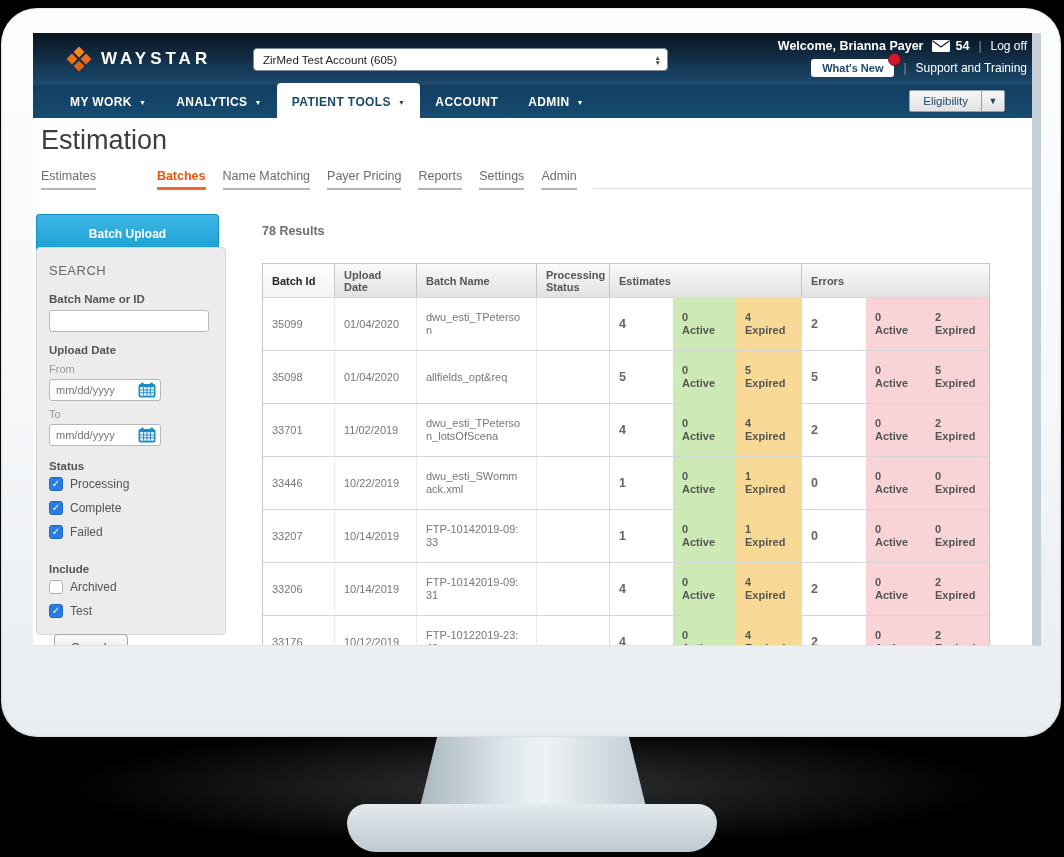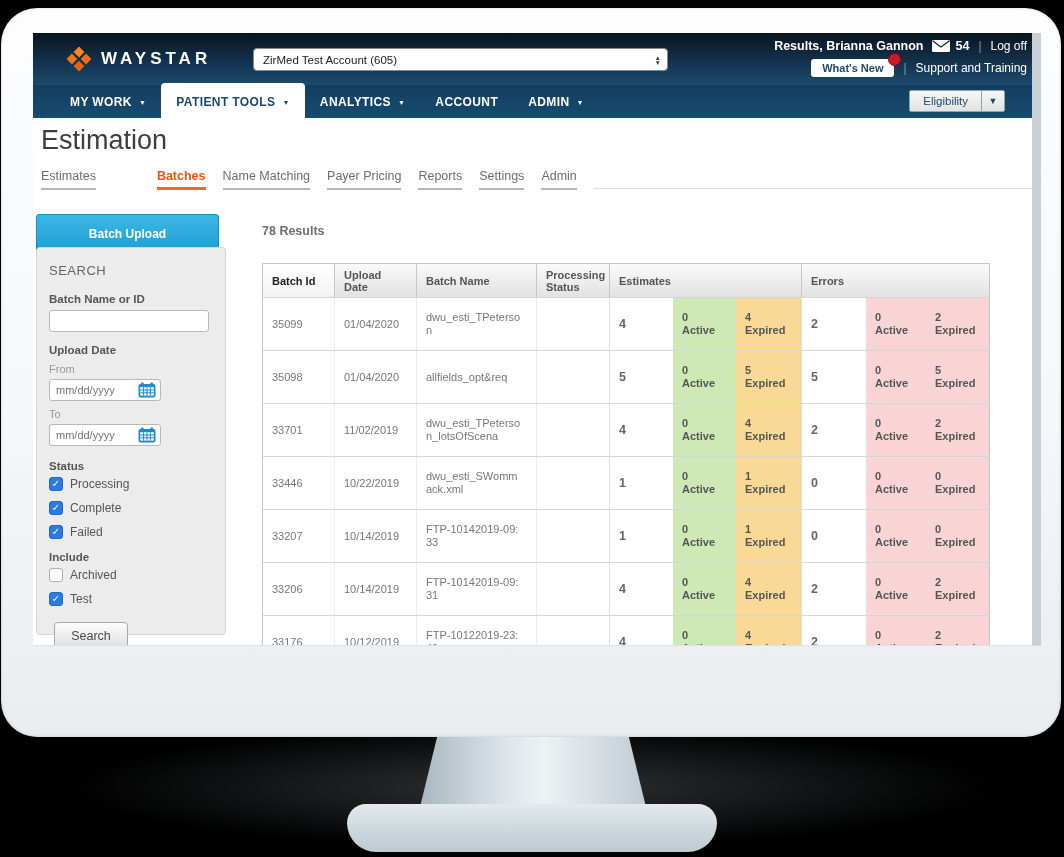--- a/index.html
+++ b/index.html
@@ -127,21 +127,21 @@
         </div>
         <div class="account-select">
           <span>ZirMed Test Account (605)</span>
           <span class="stepper">
               <span>▲</span>
               <span>▼</span>
             </span>
         </div>
         <div class="top-right">
           <div class="tr-row">
-            <span class="welcome">Results, Brianna Gannon</span>
+            <span class="welcome">Welcome, Brianna Payer</span>
             <span class="mail">
               <svg width="18" height="12" viewBox="0 0 18 12">
                 <rect width="18" height="12" rx="1.6" fill="#fff"></rect>
                 <path d="M0.8 1 L9 7 L17.2 1" fill="none" stroke="#13293d" stroke-width="1.4"></path>
               </svg>
               <span class="mail-count">54</span>
             </span>
             <span class="sep">|</span>
             <span class="logoff">Log off</span>
           </div>
@@ -155,26 +155,26 @@
           </div>
         </div>
       </div>
 
       <div class="navbar">
         <div style="display:flex;align-items:stretch;" id="nav-menu">
             <div class="nav-item">
               <span>MY WORK</span>
               <span class="caret">▼</span>
             </div>
+            <div class="nav-item">
+              <span>ANALYTICS</span>
+              <span class="caret">▼</span>
+            </div>
             <div class="nav-item active">
               <span>PATIENT TOOLS</span>
-              <span class="caret">▼</span>
-            </div>
-            <div class="nav-item">
-              <span>ANALYTICS</span>
               <span class="caret">▼</span>
             </div>
             <div class="nav-item">
               <span>ACCOUNT</span>
             </div>
             <div class="nav-item">
               <span>ADMIN</span>
               <span class="caret">▼</span>
             </div>
           </div>
@@ -240,21 +240,21 @@
             </label>
             <label class="check-row">
               <span class="cb checked">✓</span>
               <span>Complete</span>
             </label>
             <label class="check-row">
               <span class="cb checked">✓</span>
               <span>Failed</span>
             </label>
           </div>
-        <div class="f-label" style="margin-top:12px;">Include</div>
+        <div class="f-label" style="margin-top:24px;">Include</div>
         <div id="include-checks">
             <label class="check-row">
               <span class="cb un"></span>
               <span>Archived</span>
             </label>
             <label class="check-row">
               <span class="cb checked">✓</span>
               <span>Test</span>
             </label>
           </div>

